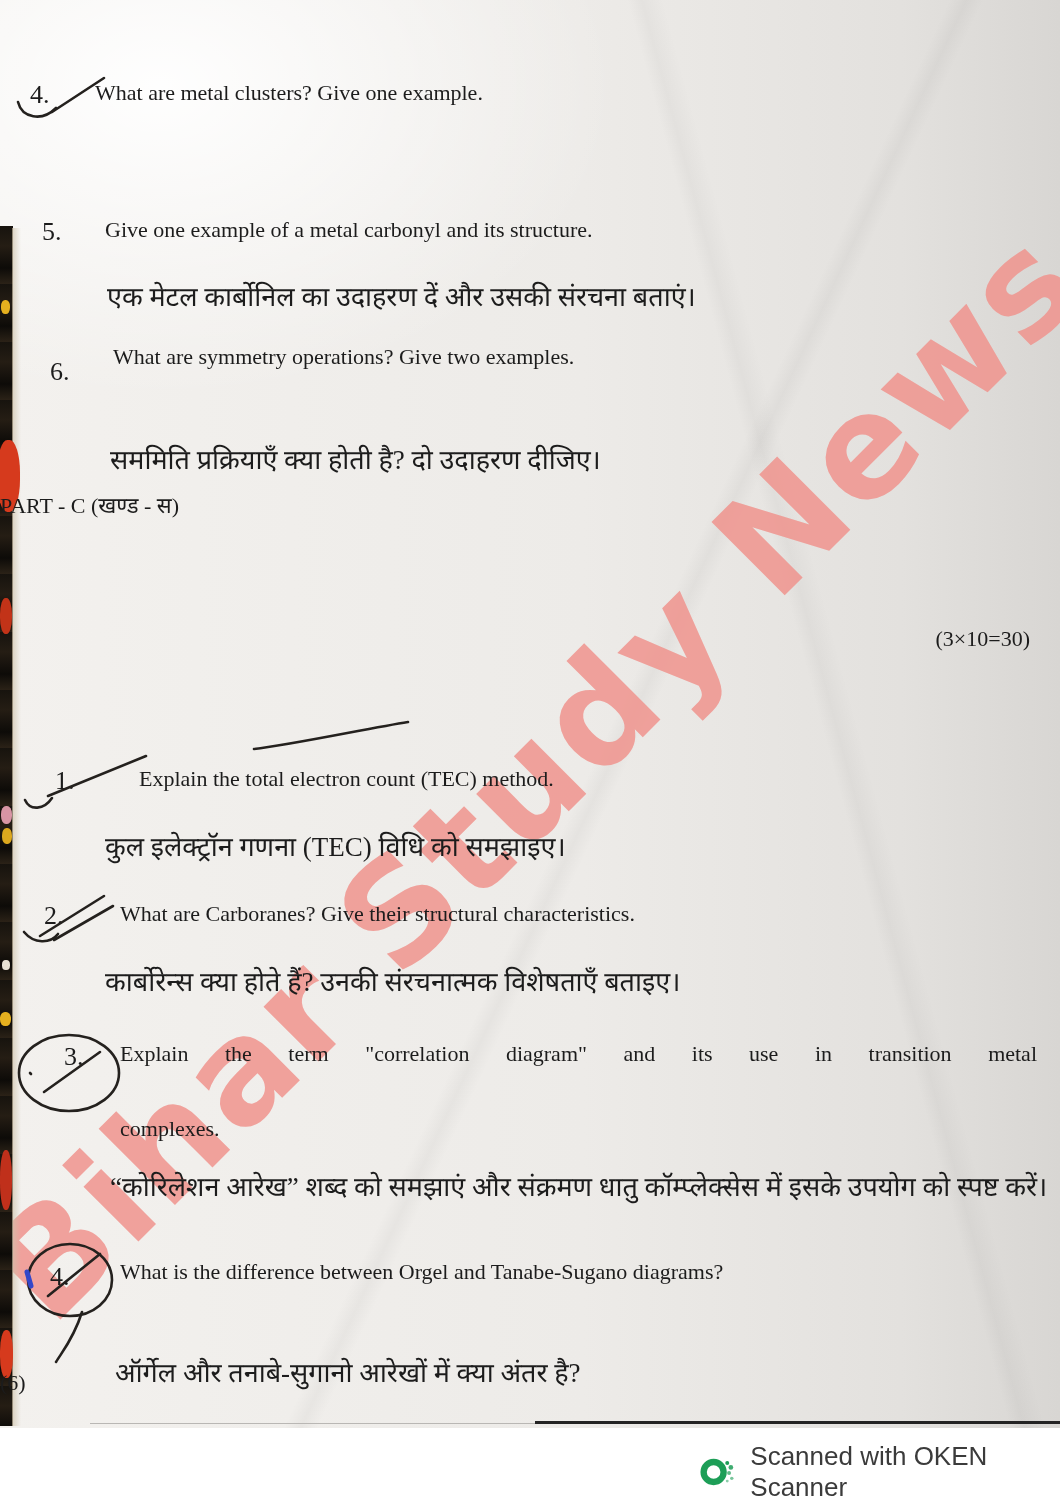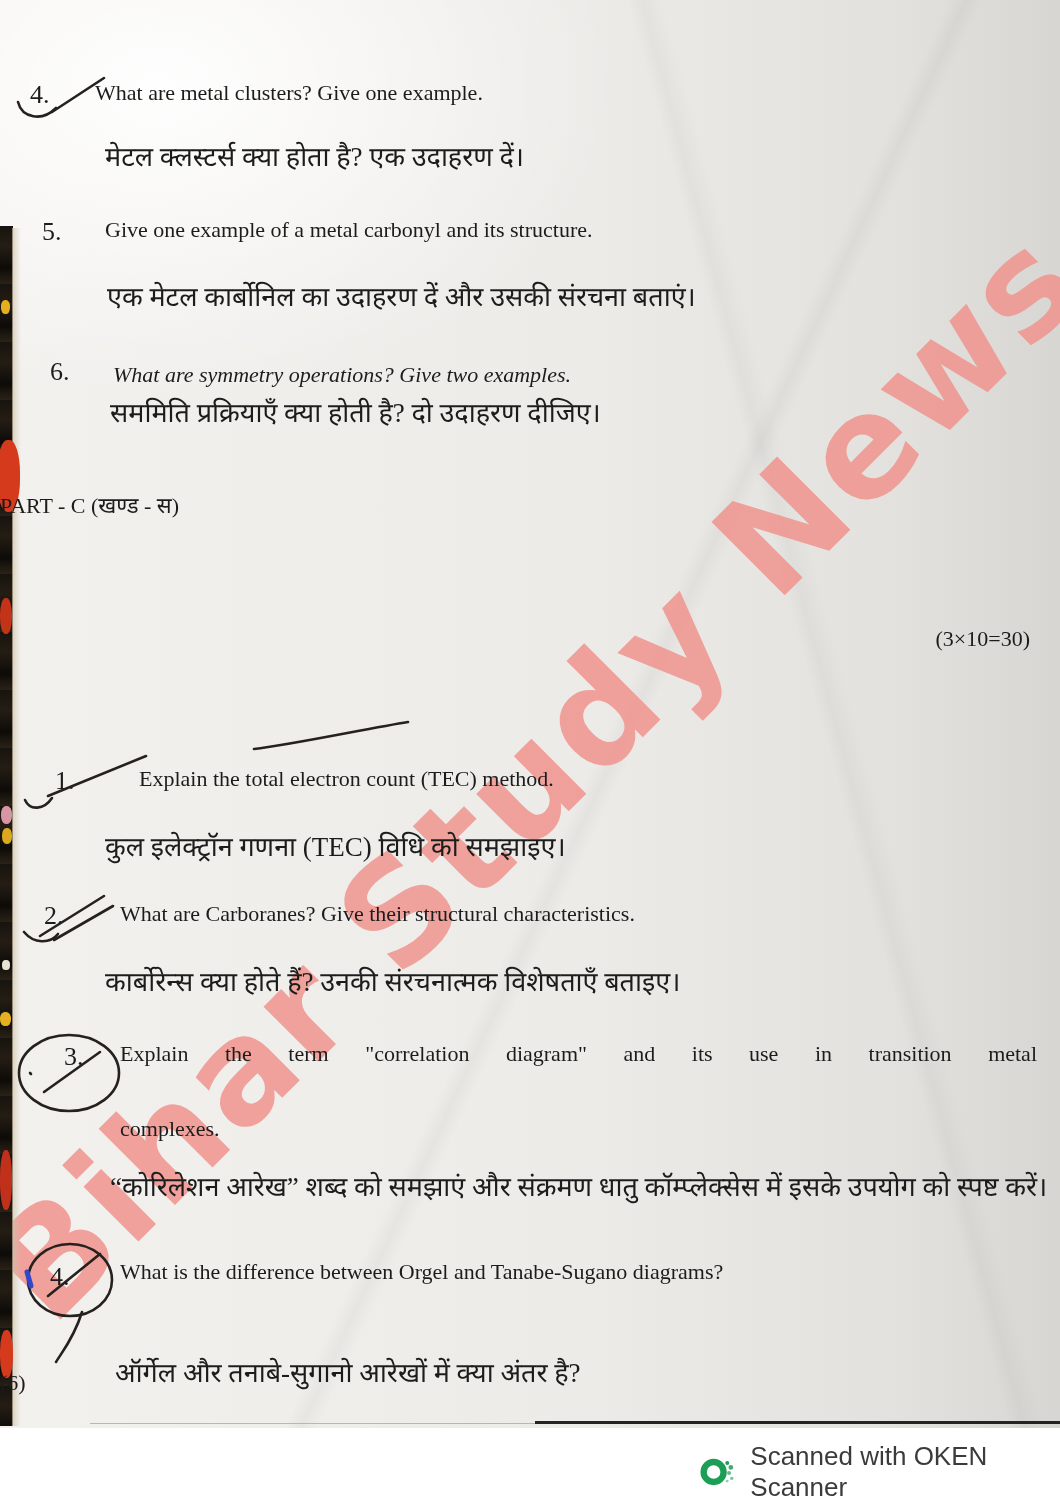--- a/index.html
+++ b/index.html
@@ -62,29 +62,28 @@
   <div class="blob" style="left:1px;top:300px;width:9px;height:14px;background:#e5b01f;"></div>
   <div class="blob" style="left:2px;top:828px;width:10px;height:16px;background:#dca81e;"></div>
   <div class="blob" style="left:0;top:1012px;width:11px;height:14px;background:#e5b01f;"></div>
   <div class="blob" style="left:1px;top:806px;width:11px;height:18px;background:#d895a4;"></div>
   <div class="blob" style="left:0;top:1150px;width:12px;height:60px;background:#c0301b;"></div>
   <div class="blob" style="left:0;top:1330px;width:13px;height:48px;background:#d63a1d;"></div>
   <div class="blob" style="left:2px;top:960px;width:8px;height:10px;background:#e8e2d5;"></div>
 
   <span class="qnum" style="left:30px;top:80px;">4.</span>
   <span class="txt" style="left:95px;top:80px;">What are metal clusters? Give one example.</span>
-  <span class="txt hindi" style="left:105px;top:137px;">मेटल क्लस्टर्स क्या होता है? एक उदाहरण दें।</span>
 
   <span class="qnum" style="left:42px;top:217px;">5.</span>
   <span class="txt" style="left:105px;top:217px;">Give one example of a metal carbonyl and its structure.</span>
   <span class="txt hindi" style="left:107px;top:277px;">एक मेटल कार्बोनिल का उदाहरण दें और उसकी संरचना बताएं।</span>
 
   <span class="qnum" style="left:50px;top:357px;">6.</span>
-  <span class="txt" style="left:113px;top:362px;font-style:italic;">What are symmetry operations? Give two examples.</span>
-  <span class="txt hindi" style="left:110px;top:393px;">सममिति प्रक्रियाएँ क्या होती है? दो उदाहरण दीजिए।</span>
+  <span class="txt" style="left:113px;top:344px;">What are symmetry operations? Give two examples.</span>
+  <span class="txt hindi" style="left:110px;top:440px;">सममिति प्रक्रियाएँ क्या होती है? दो उदाहरण दीजिए।</span>
 
   <span class="txt center-line" style="top:489px;">PART - C (खण्ड - स)</span>
 
   <span class="txt" style="right:30px;top:626px;text-align:right;">(3×10=30)</span>
 
   <span class="qnum" style="left:55px;top:766px;">1.</span>
   <span class="txt" style="left:120px;top:766px;margin-left:19px;">Explain the total electron count (TEC) method.</span>
   <span class="txt hindi" style="left:105px;top:827px;">कुल इलेक्ट्रॉन गणना (TEC) विधि को समझाइए।</span>
 
   <span class="qnum" style="left:44px;top:901px;">2.</span>

